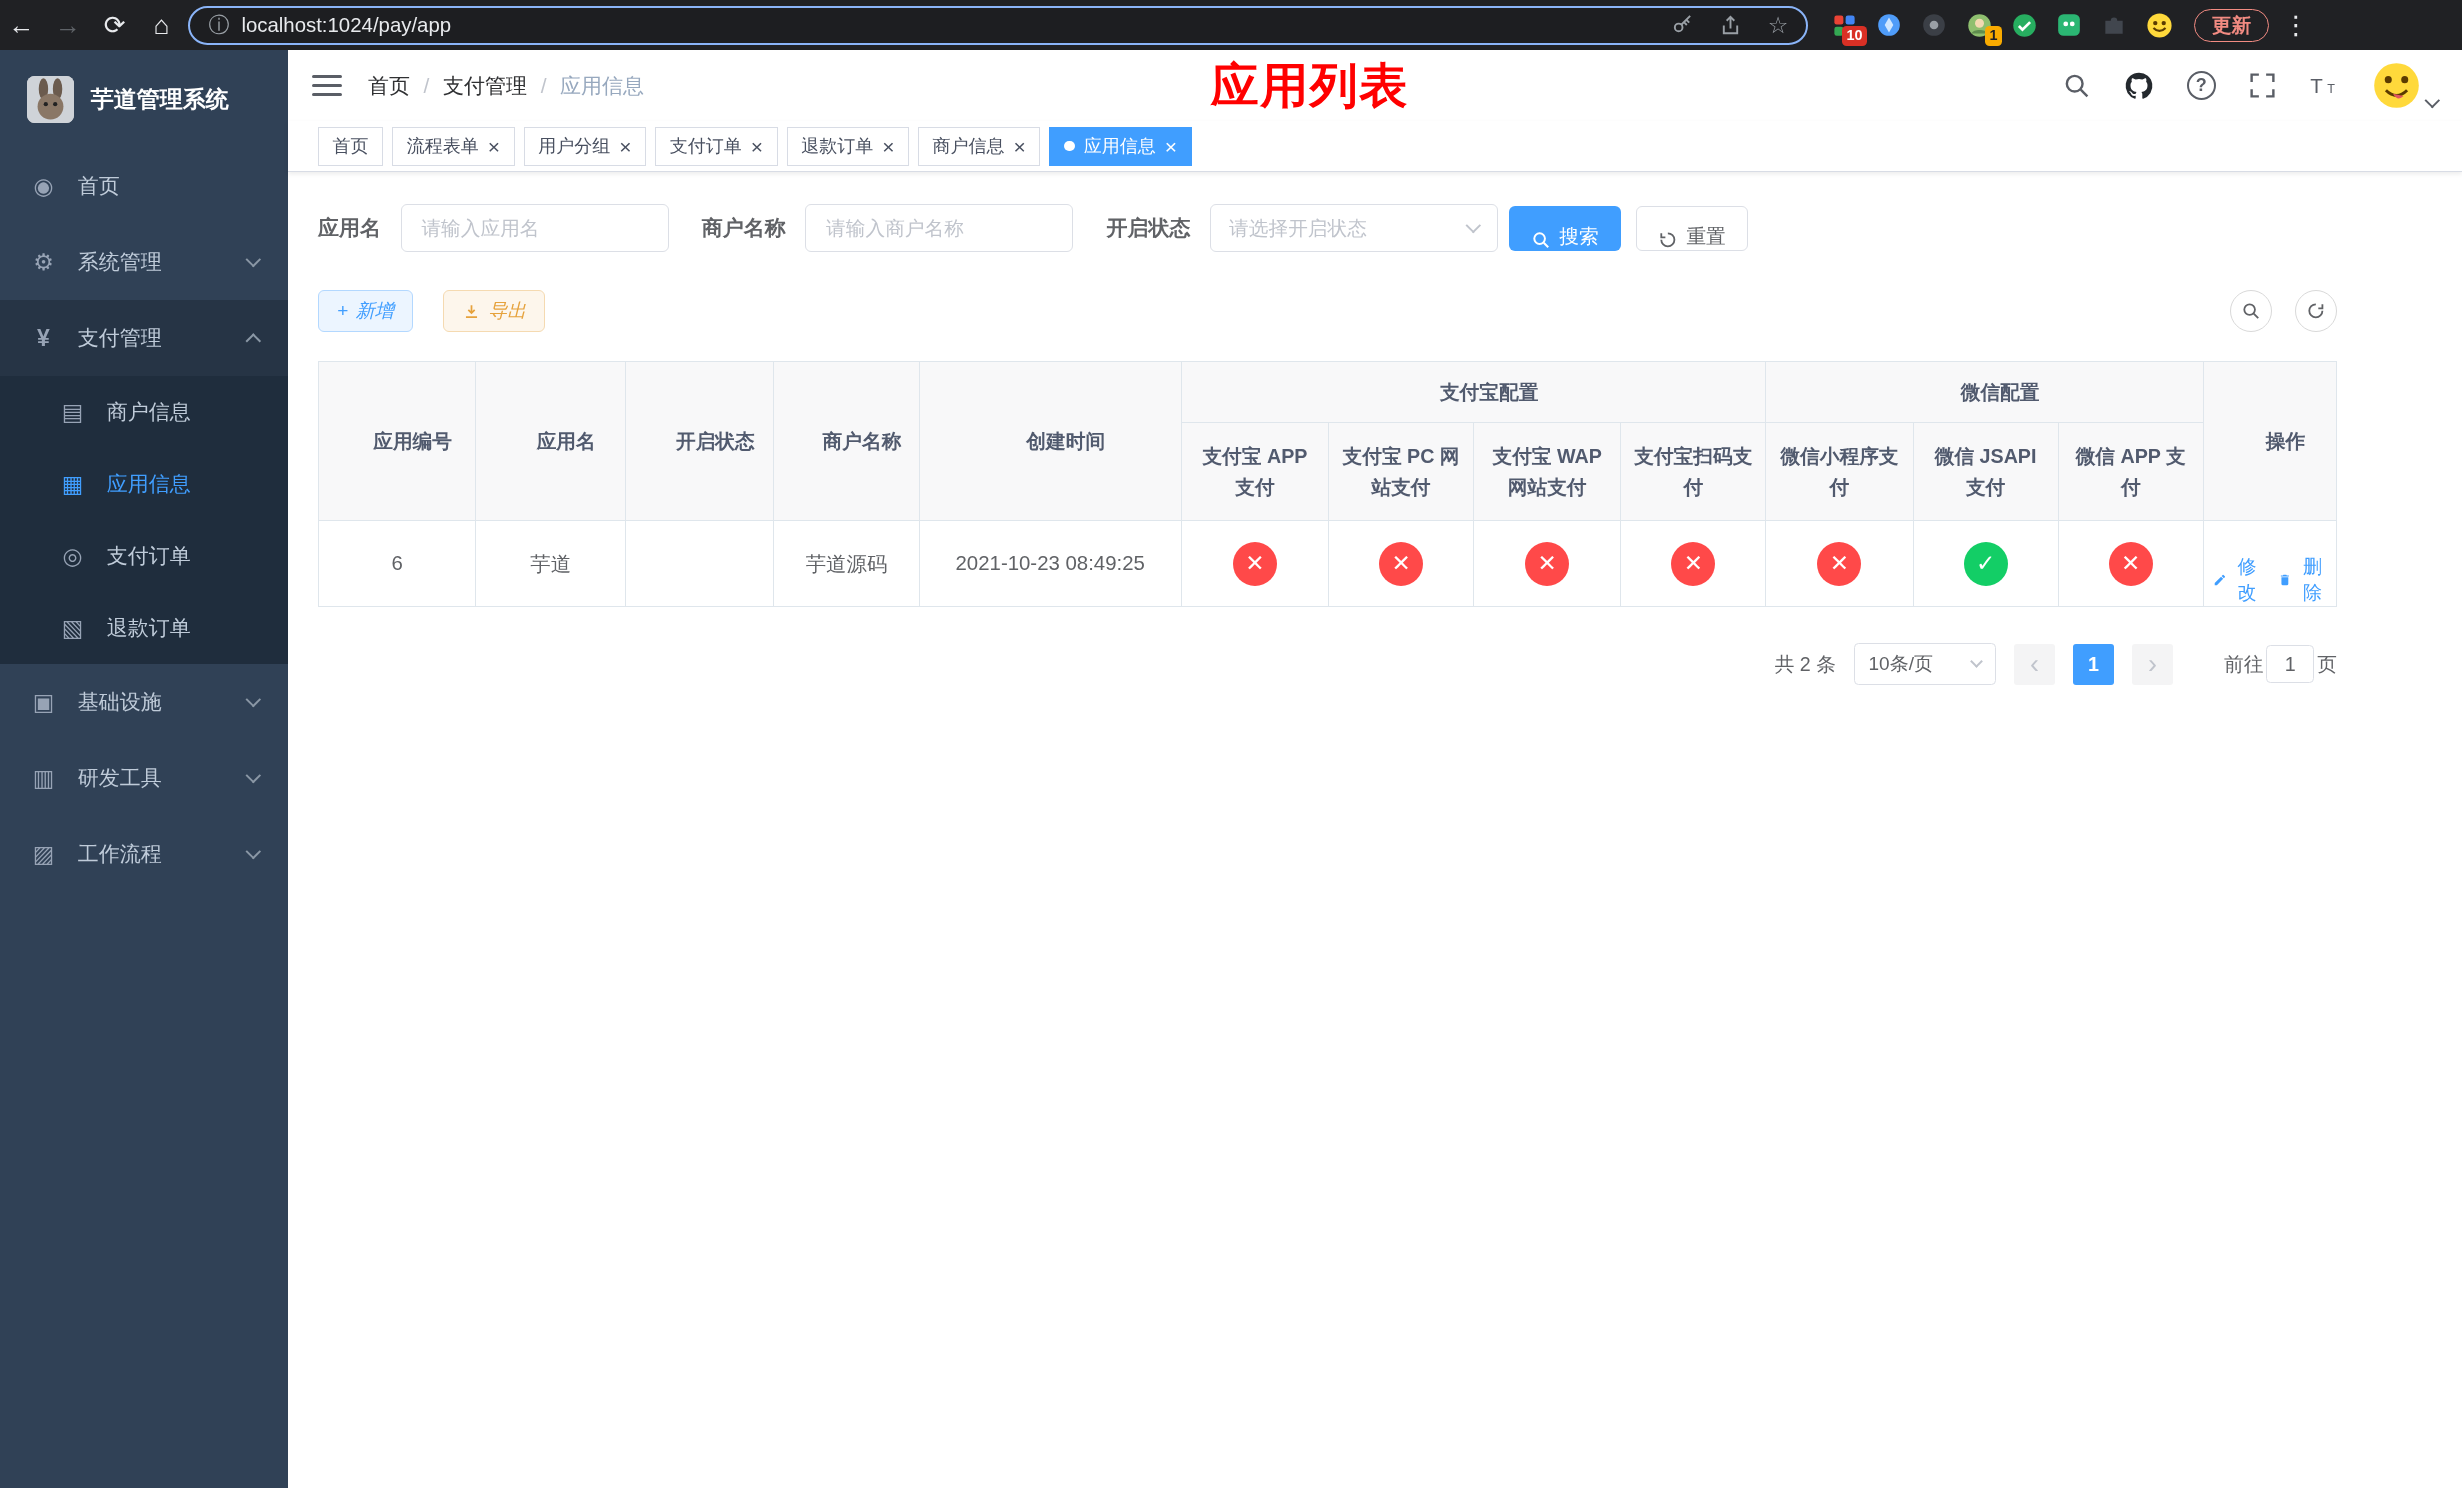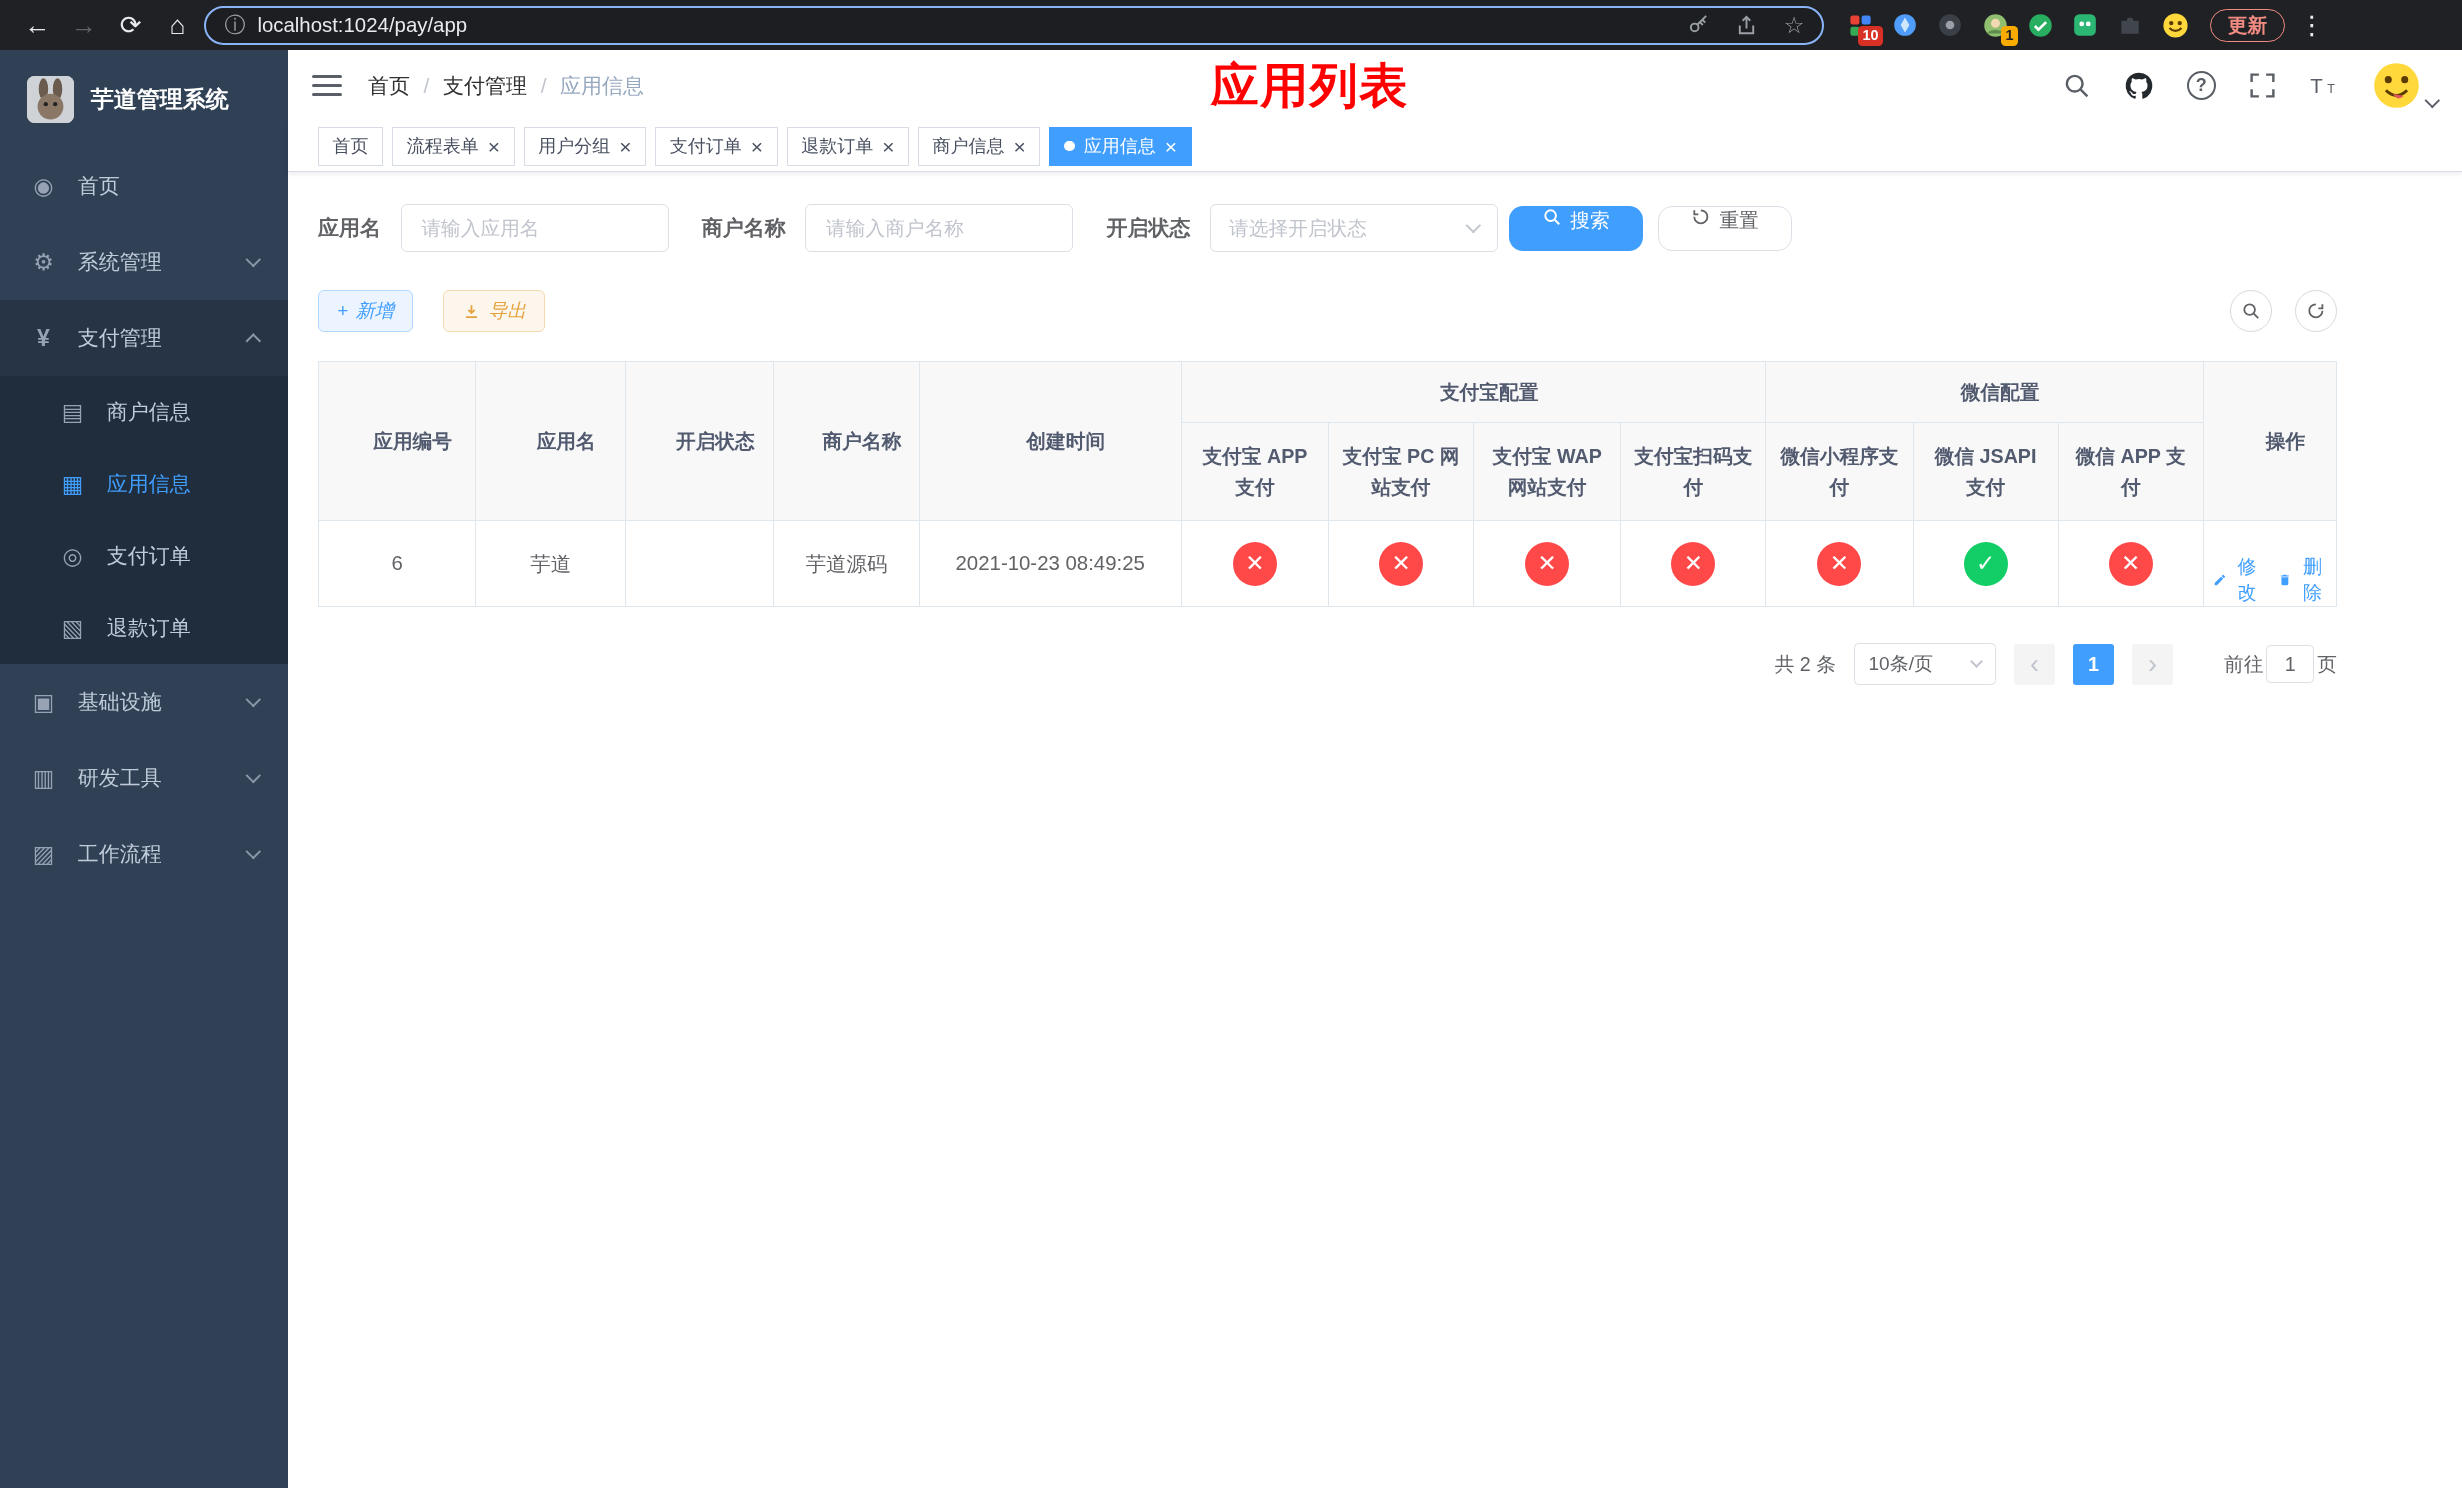--- a/index.html
+++ b/index.html
@@ -13,21 +13,21 @@
   .i-info::before{content:"ⓘ"} .i-star::before{content:"☆"} .i-kebab::before{content:"⋮"}
   .i-plus::before{content:"+"} .i-prev::before{content:"‹"} .i-next::before{content:"›"}
   .i-dash::before{content:"◉"} .i-gear::before{content:"⚙"} .i-yen::before{content:"¥"; font-weight:700;}
   .i-card::before{content:"▤"} .i-grid::before{content:"▦"} .i-order::before{content:"◎"} .i-refund::before{content:"▧"}
   .i-infra::before{content:"▣"} .i-tool::before{content:"▥"} .i-flow::before{content:"▨"}
   .chev { display:inline-block; width:10.6px; height:10.6px; border-right:2.3px solid currentColor; border-bottom:2.3px solid currentColor; }
   .chev.down { transform:rotate(45deg); margin-top:-4.5px; }
   .chev.up { transform:rotate(-135deg); margin-top:6px; }
 
   
-  .chrome { height:50px; background:#202124; display:flex; align-items:center; padding:0 18px; gap:7.6px; }
+  .chrome { height:50px; background:#202124; display:flex; align-items:center; padding:0 2px; gap:7.6px; }
   .cbtn { width:39px; height:39px; border-radius:50%; color:#e8eaed; font-size:26px; display:flex; align-items:center; justify-content:center; }
   .cbtn.dim { color:#5f6368; }
   .omnibox { width:1620px; height:39px; background:#1d1e21; border:2.3px solid #8ab4f8; border-radius:21px; display:flex; align-items:center; padding:0 18px; gap:12px; }
   .omnibox .i-info { color:#9aa0a6; font-size:21px; }
   .url { color:#e8eaed; font-size:20.4px; }
   .obx-ico { display:flex; align-items:center; margin-left:13.6px; }
   .omnibox .i-star { color:#9aa0a6; font-size:23px; }
   .exts { display:flex; align-items:center; gap:12px; margin-left:12px; }
   .ext { width:33px; height:33px; border-radius:50%; position:relative; display:flex; align-items:center; justify-content:center; }
   .badge { position:absolute; right:-6px; bottom:-4.5px; background:#d93025; color:#fff; font-size:14.4px; line-height:19.7px; padding:0 4.5px; border-radius:4.5px; font-weight:700; }
@@ -73,21 +73,21 @@
 
   
   .content { padding:32px 30px 0 30px; flex:1; }
   .filter-row { display:flex; align-items:center; font-size:21px; }
   .f-label { font-weight:700; color:#606266; margin-right:19.7px; }
   .f-group { display:flex; align-items:center; margin-right:33px; }
   .f-input { width:268px; height:48px; border:0.8px solid #dcdfe6; border-radius:6px; padding:0 19.7px; font-size:19.7px; color:#606266; font-family:inherit; outline:none; }
   .f-input::placeholder { color:#c0c4cc; }
   .f-select { width:288px; height:48px; border:0.8px solid #dcdfe6; border-radius:6px; padding:0 18px; display:flex; align-items:center; justify-content:space-between; color:#c0c4cc; font-size:19.7px; }
   .f-select .chev { color:#c0c4cc; }
-  .btn { height:45px; border-radius:14px; font-size:19.7px; display:inline-flex; align-items:flex-start; gap:9px; padding:0 32px; border:0.8px solid transparent; }
+  .btn { height:45px; border-radius:6px; font-size:19.7px; display:inline-flex; align-items:flex-end; gap:9px; padding:0 21px; border:0.8px solid transparent; }
   .btn-primary { background:#409eff; color:#fff; margin-left:10.6px; }
   .btn-default { background:#fff; border-color:#dcdfe6; color:#606266; margin-left:15px; }
 
   .toolbar { display:flex; align-items:center; margin-top:38px; width:2019px;font-style:italic; }
   .btn-sm { height:42px; font-size:19px; padding:0 18px; border-radius:6px; display:inline-flex; align-items:center; gap:7.6px; }
   .btn-plain-blue { background:#ecf5ff; border:0.8px solid #b3d8ff; color:#409eff; }
   .btn-plain-yellow { background:#fdf6ec; border:0.8px solid #f5dab1; color:#e6a23c; margin-left:30px; }
   .tool-circles { margin-left:auto; display:flex; gap:23px; }
   .circle-btn { width:42px; height:42px; border-radius:50%; border:0.8px solid #d9d9d9; background:#fff; display:flex; align-items:center; justify-content:center; }
 

